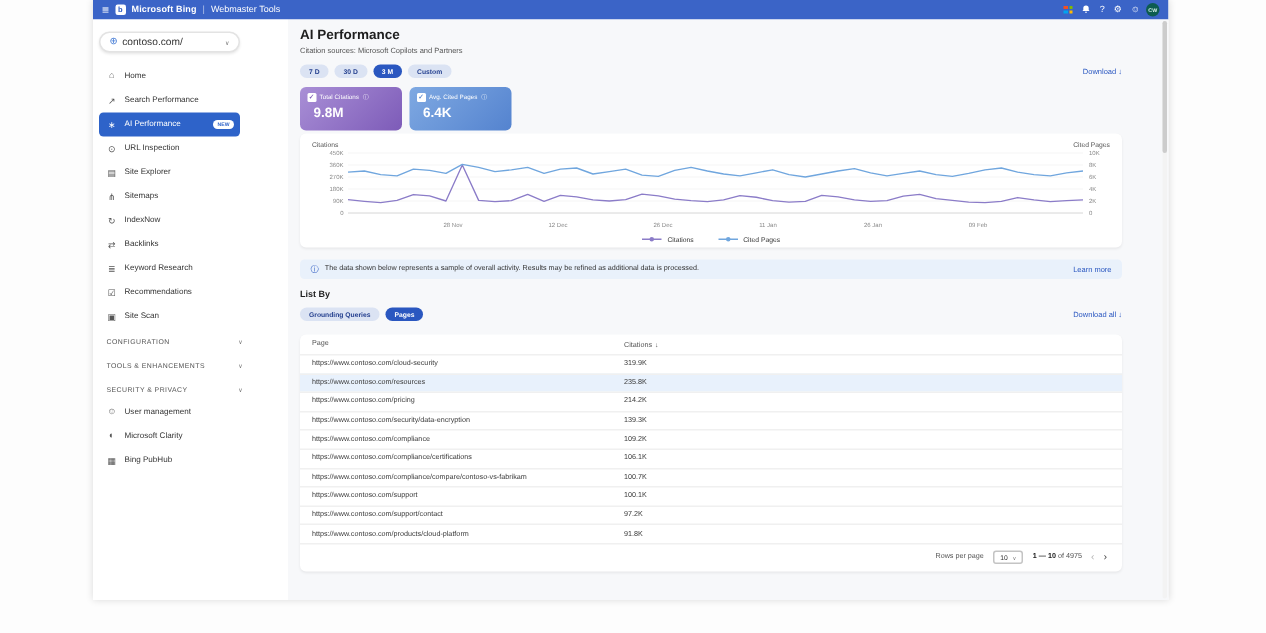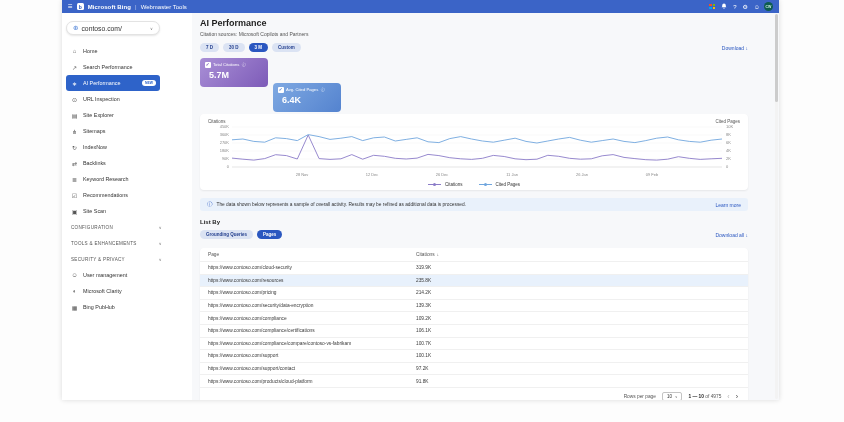--- a/index.html
+++ b/index.html
@@ -218,23 +218,23 @@
         <span class="link-btn ml-auto"><span>Download</span> <span>↓</span></span>
       </div>
 
       <div class="cards" id="metric-cards">
           <div class="mcard" style="background: linear-gradient(135deg, rgb(169, 143, 214), rgb(125, 91, 184));">
             <div class="m-top">
               <span class="checkbox" style="color: rgb(125, 91, 184);">✓</span>
               <span>Total Citations</span>
               <span class="m-info">ⓘ</span>
             </div>
-            <div class="m-value">5.7M</div>
-          </div>
-          <div class="mcard" style="background: linear-gradient(135deg, rgb(127, 169, 226), rgb(84, 131, 207)); margin-top: 25px;">
+            <div class="m-value">9.8M</div>
+          </div>
+          <div class="mcard" style="background: linear-gradient(135deg, rgb(127, 169, 226), rgb(84, 131, 207));">
             <div class="m-top">
               <span class="checkbox" style="color: rgb(84, 131, 207);">✓</span>
               <span>Avg. Cited Pages</span>
               <span class="m-info">ⓘ</span>
             </div>
             <div class="m-value">6.4K</div>
           </div>
         </div>
 
       <div class="chart-card">

